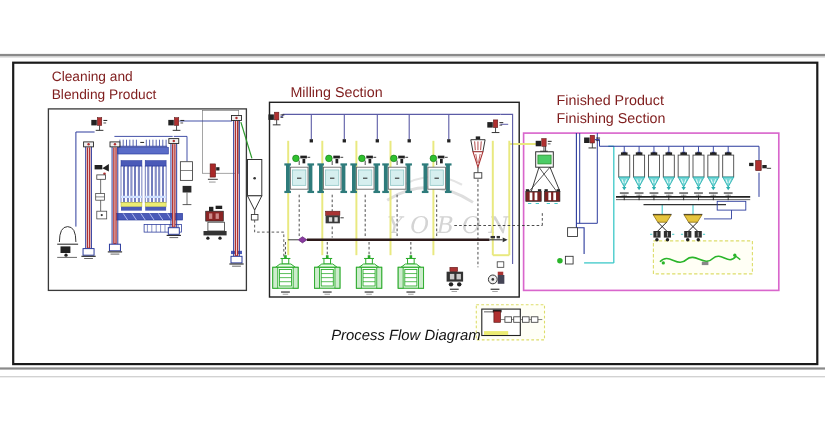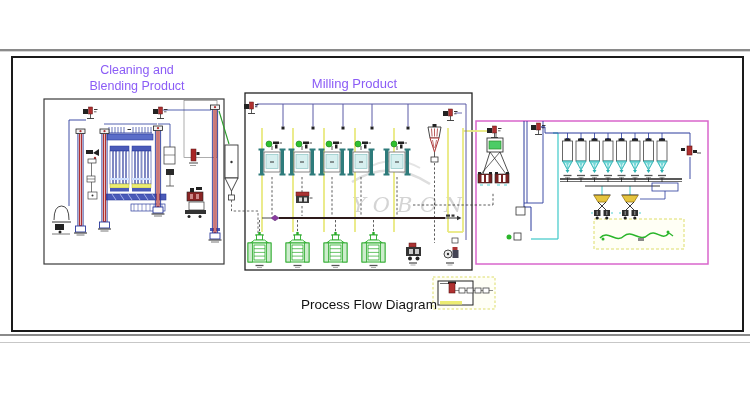--- a/index.html
+++ b/index.html
@@ -5,27 +5,27 @@
   html,body{margin:0;padding:0;background:#fff;}
   .stage{position:relative;width:750px;height:400px;background:#ffffff;overflow:hidden;
          font-family:"Liberation Sans",sans-serif;color:#111;}
   .hrule{position:absolute;left:0;width:750px;}
   .hrule.top{top:49px;height:2px;background:#8a8a8a;border-bottom:1px solid #d6d6d6;}
   .hrule.b1{top:334px;height:2px;background:#8a8a8a;}
   .hrule.b2{top:342px;height:1px;background:#c7c7c7;}
   .frame{position:absolute;left:11px;top:56px;width:733px;height:276px;
          border:2px solid #1a1a1a;box-sizing:border-box;}
   svg.diagram{position:absolute;left:0;top:0;}
-  .sec-title{position:absolute;text-align:center;color:#8b5cf6;}
+  .sec-title{position:absolute;color:#7f1d1d;}
   .sec-title div{white-space:nowrap;}
   .t-clean{left:47px;width:180px;top:63px;font-size:12.5px;line-height:15.5px;}
   .t-mill{left:264px;width:181px;top:76px;font-size:13px;line-height:15px;}
   .t-fin{left:506px;width:181px;top:82px;font-size:13px;line-height:17px;}
   .caption{position:absolute;left:279px;width:180px;top:297px;text-align:center;
-           font-size:13.5px;color:#111;}
+           font-size:13.5px;color:#111;font-style:italic;}
 </style>
 </head>
 <body>
 
 <div class="stage">
   <div class="hrule top"></div>
   <div class="frame"></div>
 
   <svg class="diagram" width="750" height="400" viewBox="0 0 750 400" id="diagram">
       <g>
@@ -717,20 +717,24 @@
         <rect x="483" y="288" width="6" height="5" fill="#fff" stroke="#444" stroke-width="0.8"></rect>
         <rect x="440" y="301" width="22" height="3.5" fill="#ecec72"></rect>
       </g>
     </svg>
 
   <div class="sec-title t-clean">
     <div>Cleaning and</div>
     <div>Blending Product</div>
   </div>
   <div class="sec-title t-mill">
-    <div>Milling Product</div>
+    <div>Milling Section</div>
+  </div>
+  <div class="sec-title t-fin">
+    <div>Finished Product</div>
+    <div>Finishing Section</div>
   </div>
 
   <div class="caption">Process Flow Diagram</div>
 
   <div class="hrule b1"></div>
   <div class="hrule b2"></div>
 </div>
 
 </body></html>

